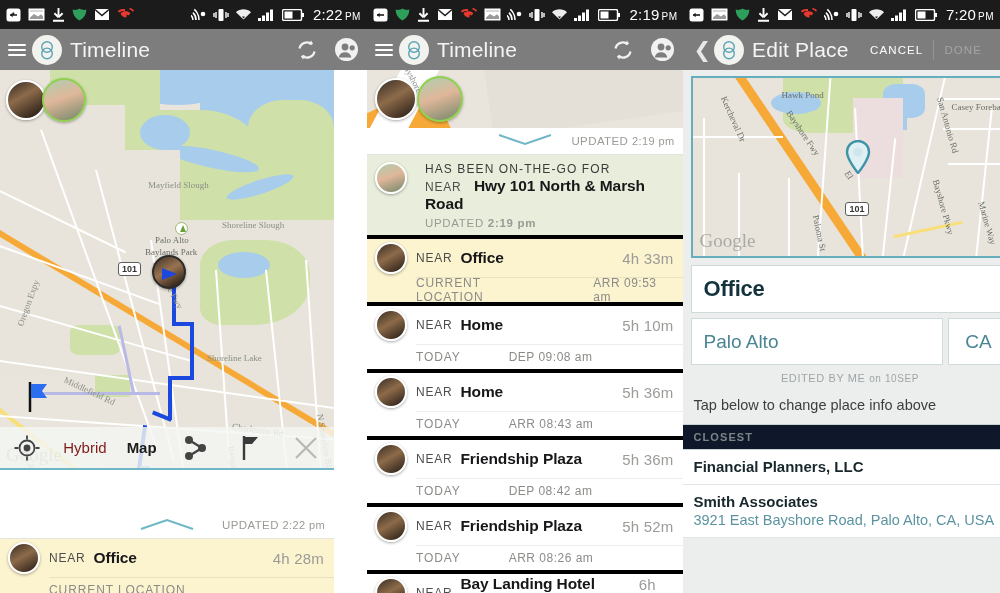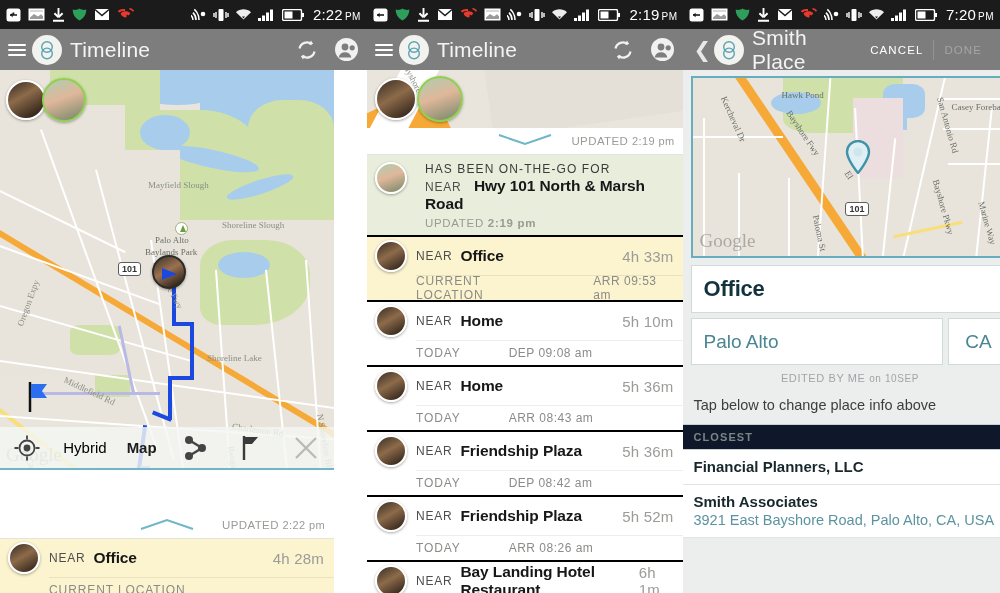--- a/index.html
+++ b/index.html
@@ -79,35 +79,35 @@
 
   
   .mapctrls {
     position:absolute; left:0; bottom:0; width:334px; height:43px;
     background:rgba(244,246,243,.82);
     display:flex; align-items:center; border-bottom:2px solid #6fb6c6;
   }
   .mapctrls .c { display:flex; align-items:center; justify-content:center; }
   .mc-gps { width:56px; }
   .mc-label { font-size:15px; padding:0 10px; }
-  .mc-label.off { color:#000000; }
+  .mc-label.off { color:#7f1d1d; }
   .mc-label.on { color:#1c1c1c; font-weight:bold; }
 
   
   .tl-handle {
     height:27px; background:#fff; display:flex; align-items:center; position:relative;
     border-bottom:1px solid #e3e3e0;
   }
   .tl-handle .chev { position:absolute; left:50%; transform:translateX(-50%); top:5px; }
   .tl-handle .upd {
     margin-left:auto; margin-right:9px; color:#9a9a96; font-size:11.5px; letter-spacing:.4px;
   }
   .tl-handle .upd b { font-weight:normal; font-size:11px; }
 
-  .row { position:relative; padding:0; border-bottom:2px solid #000000; background:#fff; }
+  .row { position:relative; padding:0; border-bottom:4px solid #000000; background:#fff; }
   .row.green { background:#e9eedc; }
   .row.yellow { background:#fcf3cf; }
   .row-top { display:flex; align-items:center; height:38px; padding-left:8px; }
   .row-av { width:32px; height:32px; flex:none; margin-right:9px; }
   .row-near { color:#4d4d4d; font-size:12px; letter-spacing:.8px; }
   .row-place { color:#17171a; font-size:15.5px; font-weight:bold; margin-left:8px; letter-spacing:-.1px; }
   .row-dur { margin-left:auto; color:#9b9b98; font-size:15px; padding-right:10px; letter-spacing:.2px; }
   .row-bot { display:flex; align-items:center; height:25px; margin-left:49px;
              border-top:1px solid rgba(0,0,0,.07); padding-right:10px; }
   .row-when { color:#8b8b88; font-size:12px; letter-spacing:.9px; }
@@ -704,21 +704,21 @@
     </div>
 
     <div class="appbar">
       <span class="back-chevron">❮</span>
       <div class="logo">
         <svg width="22" height="22" viewBox="0 0 22 22">
             <circle cx="11" cy="8" r="5.3" fill="none" stroke="#5ba3b5" stroke-width="1.4"></circle>
             <circle cx="11" cy="14.4" r="5.3" fill="none" stroke="#5ba3b5" stroke-width="1.4"></circle>
           </svg>
       </div>
-      <div class="title">Smith Place</div>
+      <div class="title">Edit Place</div>
       <div class="spacer"></div>
       <div class="topaction">CANCEL</div>
       <div class="topsep"></div>
       <div class="topaction dim">DONE</div>
     </div>
 
     <div class="p3body">
       <div class="map3wrap">
         <div class="grey-land" style="left:0;top:0;width:333px;height:182px;"></div>
         <div class="greens" style="left:90px;top:0;width:120px;height:55px;border-radius:0 0 35% 25%;"></div>

